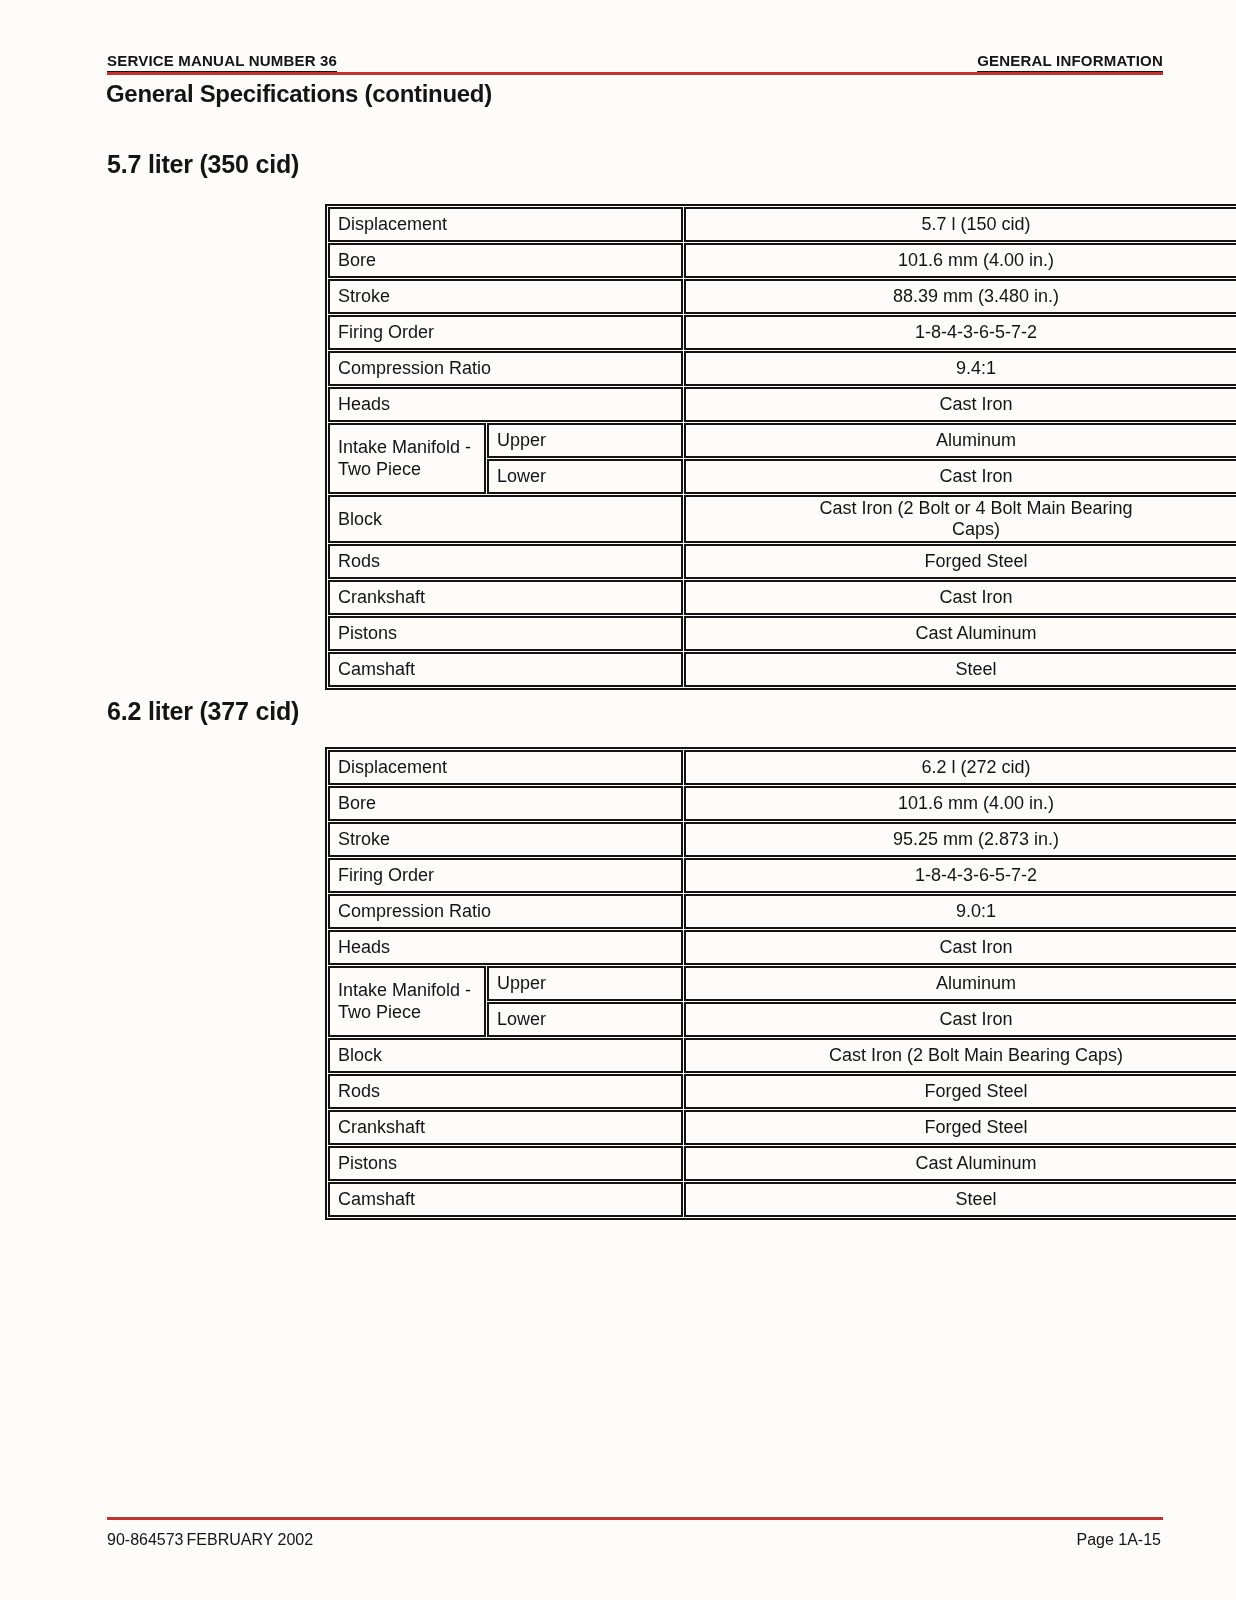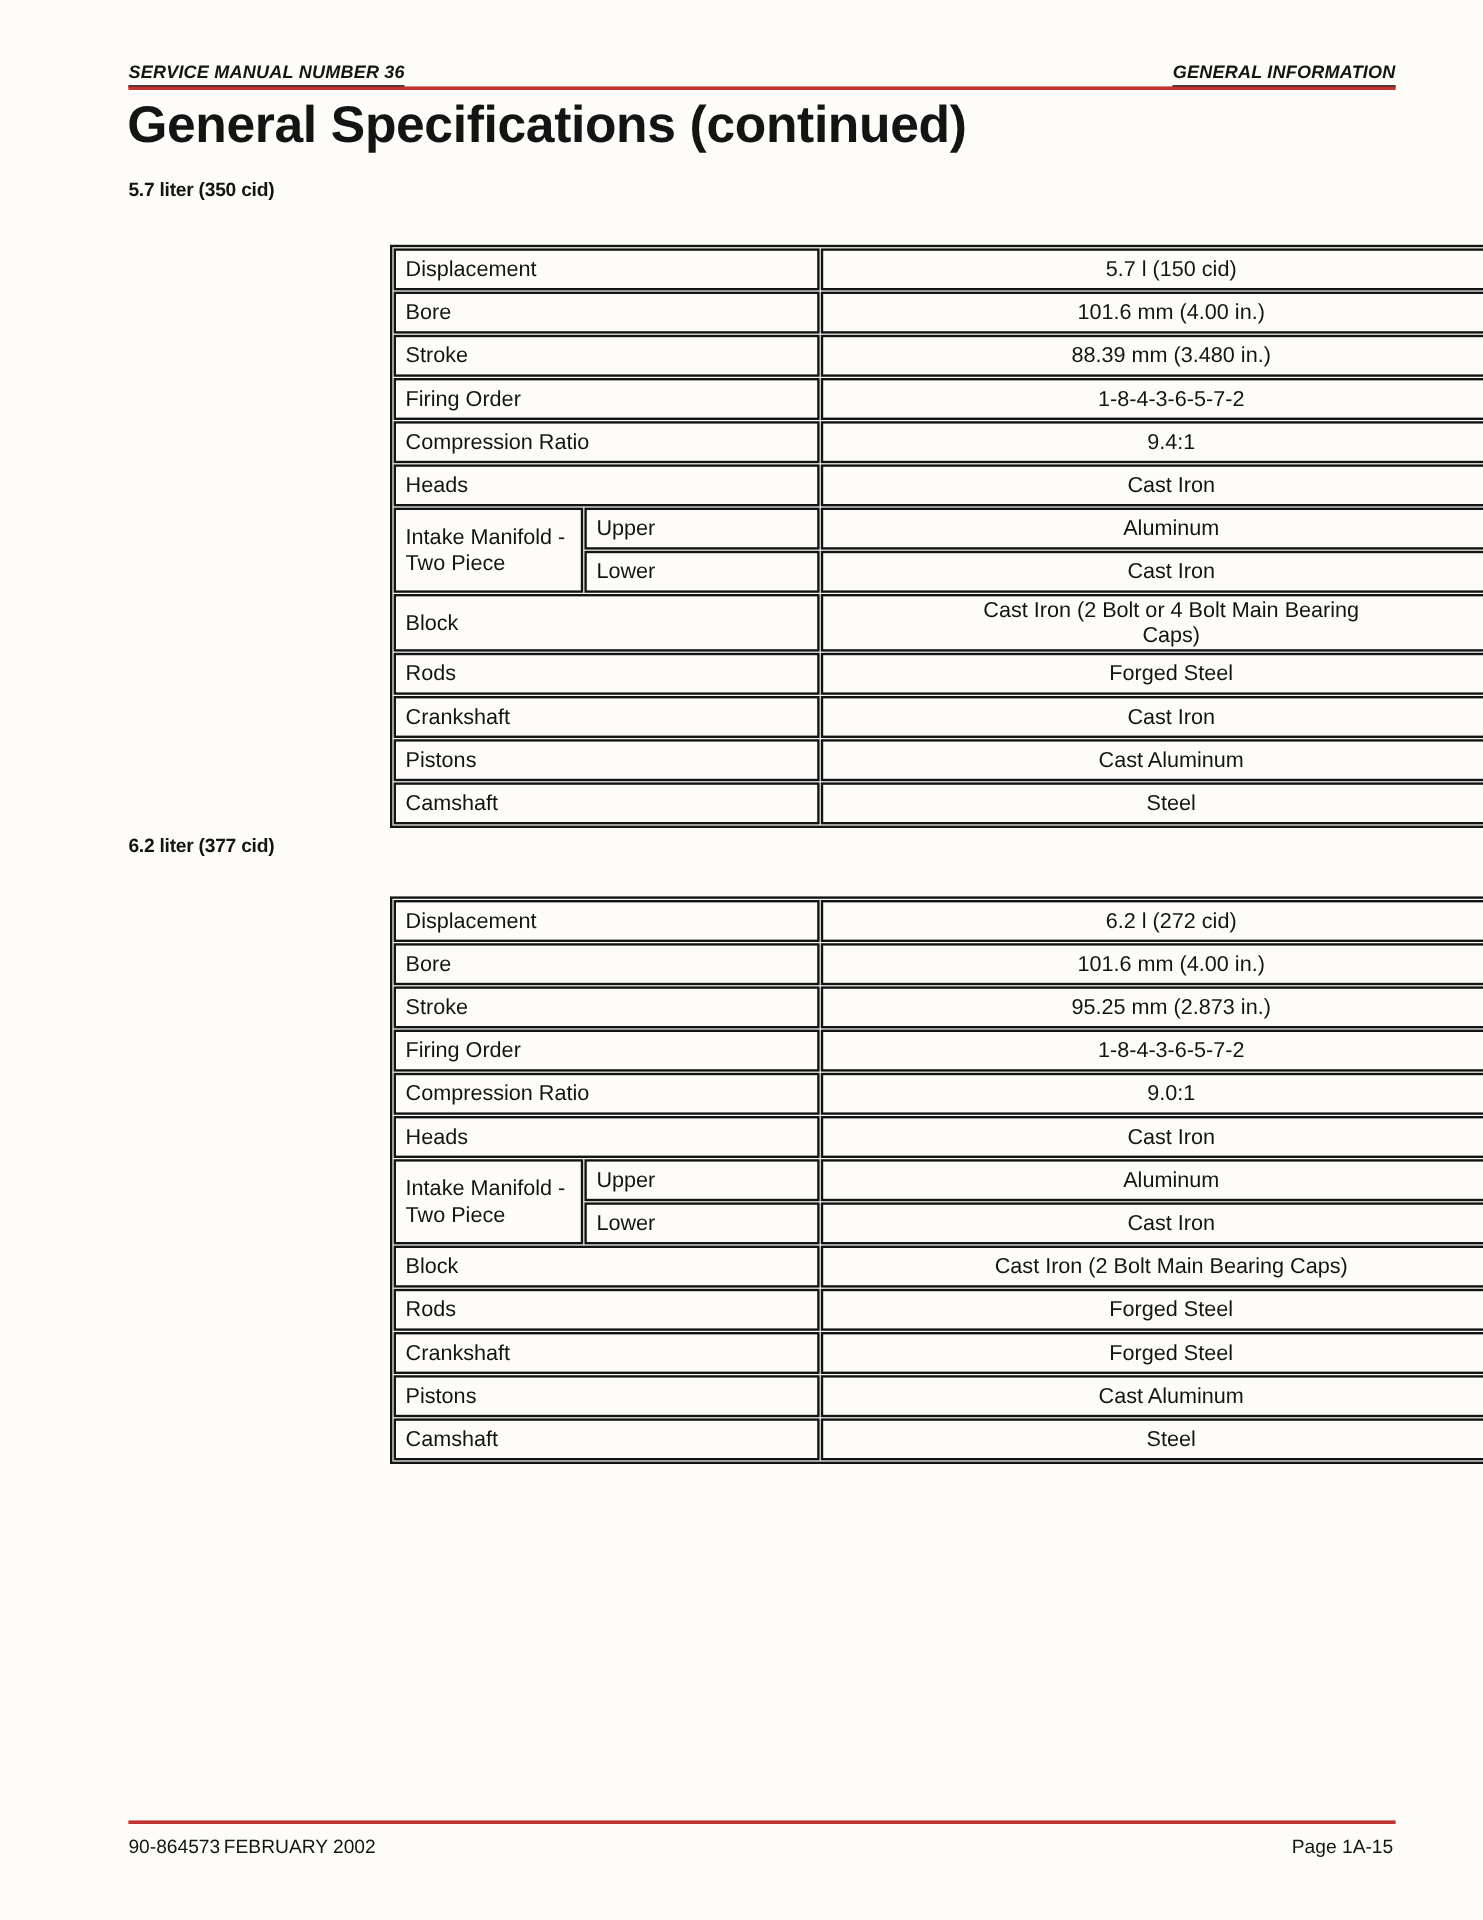--- a/index.html
+++ b/index.html
@@ -14,39 +14,38 @@
     width:1236px; height:1600px;
     background:#fdfcf9;
     overflow:hidden;
   }
   
   .hdr-left, .hdr-right {
     position:absolute; top:52px;
     font-size:15px; font-weight:bold; letter-spacing:.2px;
     border-bottom:2px solid #141414;
     padding-bottom:2px;
-    font-style:italic;
   }
   .hdr-left  { left:107px; }
   .hdr-right { right:73px; }
   .rule-red {
     position:absolute; left:107px; width:1056px; height:3px;
     background:#bf3430;
   }
   .rule-red.top    { top:72px; }
   .rule-red.bottom { top:1517px; }
 
   
   h1.doc-title {
     position:absolute; left:106px; top:80px; margin:0;
-    font-size:43px; font-weight:bold; letter-spacing:-.3px;
+    font-size:24px; font-weight:bold; letter-spacing:-.3px;
   }
   h2.sec-heading {
     position:absolute; left:107px; margin:0;
-    font-size:16px; font-weight:bold; letter-spacing:-.2px;
+    font-size:25px; font-weight:bold; letter-spacing:-.2px;
   }
   h2.sec-1 { top:150px; }
   h2.sec-2 { top:697px; }
 
   
   table.spec {
     position:absolute; left:325px;
     width:946px; table-layout:fixed;
     border-collapse:separate; border-spacing:1px;
     border:2px solid #141414;

